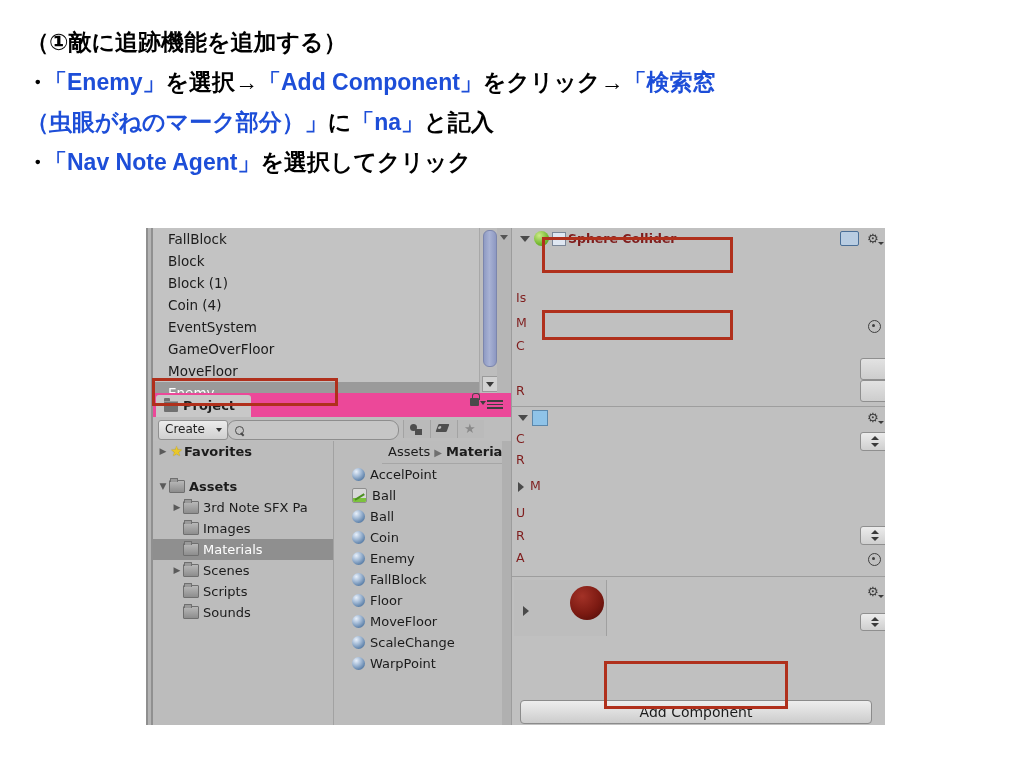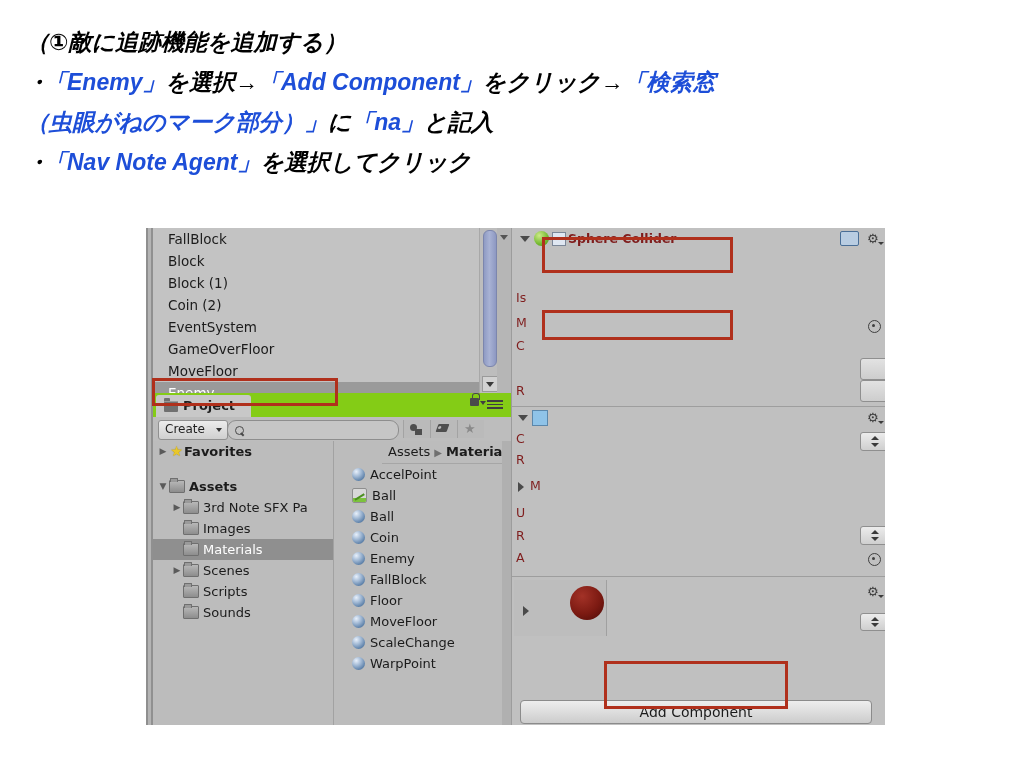--- a/index.html
+++ b/index.html
@@ -8,21 +8,21 @@
     font-family:"Liberation Sans","DejaVu Sans",sans-serif;
     overflow:hidden;position:relative;
   }
 
   
   #instructions{
     position:absolute;left:26px;top:22px;width:975px;
   }
   .ins-line{
     font-size:23px;font-weight:bold;color:#000000;
-    line-height:40px;white-space:nowrap;letter-spacing:0px;font-style:italic;
+    line-height:40px;white-space:nowrap;letter-spacing:0px;
   }
   .ins-line .hl{color:#1d4ed8;}
   .bullet{display:inline-block;width:18px;}
 
   
   #shot{
     position:absolute;left:146px;top:228px;width:739px;height:497px;
     background:#c0c0c0;overflow:hidden;
     font-family:"DejaVu Sans","Liberation Sans",sans-serif;
   }
@@ -43,21 +43,21 @@
      background:linear-gradient(to right,#8f9bc4,#a8b2d4 45%,#8d98c2);border:1px solid #7c86ad;}
   #hier-down{position:absolute;left:2px;bottom:1px;width:14px;height:14px;
      background:#d2d2d2;border:1px solid #9a9a9a;}
   #hier-down:after{content:"";position:absolute;left:3px;top:5px;border-left:4px solid transparent;
      border-right:4px solid transparent;border-top:5px solid #3a3a3a;}
   #hier-right{position:absolute;left:351px;top:0;width:14px;height:165px;background:#b6b6b6;}
   #hier-right:after{content:"";position:absolute;left:3px;top:7px;border-left:4px solid transparent;
      border-right:4px solid transparent;border-top:5px solid #555;}
 
   
-  #prj-tabbar{position:absolute;left:7px;top:165px;width:358px;height:24px;background:#84cc16;}
+  #prj-tabbar{position:absolute;left:7px;top:165px;width:358px;height:24px;background:#ec4899;}
   #prj-tab{position:absolute;left:3px;top:2px;height:22px;padding:0 16px 0 8px;
      background:#c8c8c8;border-radius:3px 3px 0 0;line-height:22px;font-size:13px;
      font-weight:bold;color:#1f1f1f;display:flex;align-items:center;gap:5px;}
   .folder-ico{width:14px;height:11px;background:#707070;border-radius:1px;position:relative;
      box-shadow:inset 0 1px 0 #9a9a9a;}
   .folder-ico:before{content:"";position:absolute;left:0;top:-3px;width:6px;height:3px;
      background:#707070;border-radius:1px 1px 0 0;}
   #lock-ico{position:absolute;right:32px;top:5px;width:9px;height:8px;background:#4a4a4a;border-radius:1px;}
   #lock-ico:before{content:"";position:absolute;left:1.5px;top:-5px;width:6px;height:6px;
      border:1.5px solid #4a4a4a;border-bottom:none;border-radius:3px 3px 0 0;}
@@ -175,21 +175,21 @@
 <div id="shot">
 
   <div id="leftcol">
     <div class="gutter"></div>
 
     <div id="hier">
       <div id="hier-rows">
           <div class="h-row"><span>FallBlock</span></div>
           <div class="h-row"><span>Block</span></div>
           <div class="h-row"><span>Block (1)</span></div>
-          <div class="h-row"><span>Coin (2)</span></div>
+          <div class="h-row"><span>Coin (4)</span></div>
           <div class="h-row"><span>EventSystem</span></div>
           <div class="h-row"><span>GameOverFloor</span></div>
           <div class="h-row"><span>MoveFloor</span></div>
           <div class="h-row sel"><span>Enemy</span></div>
         </div>
       <div id="hier-scroll">
         <div id="hier-thumb"></div>
         <div id="hier-down"></div>
       </div>
     </div>

